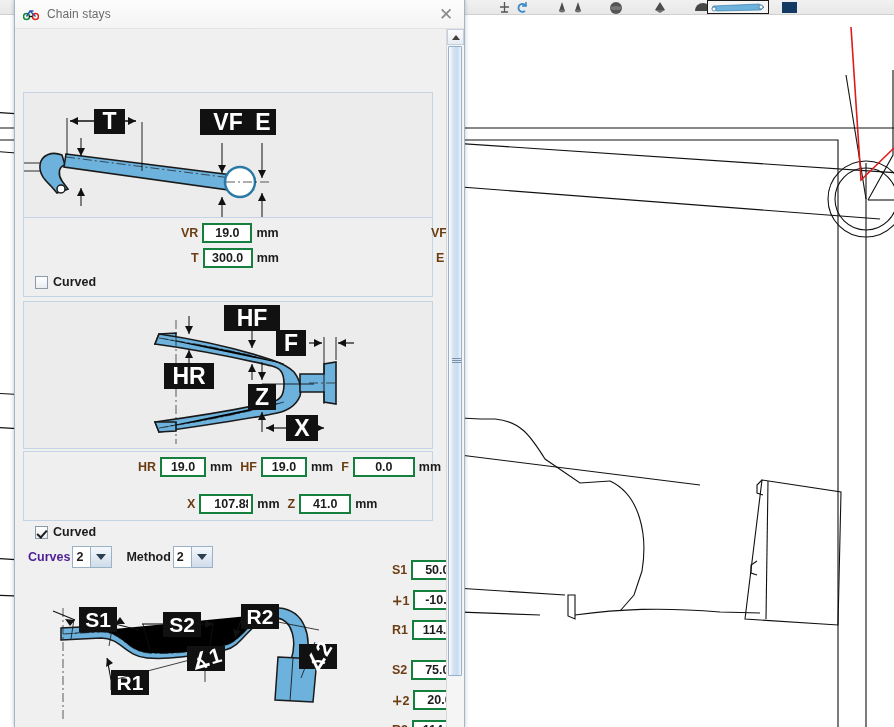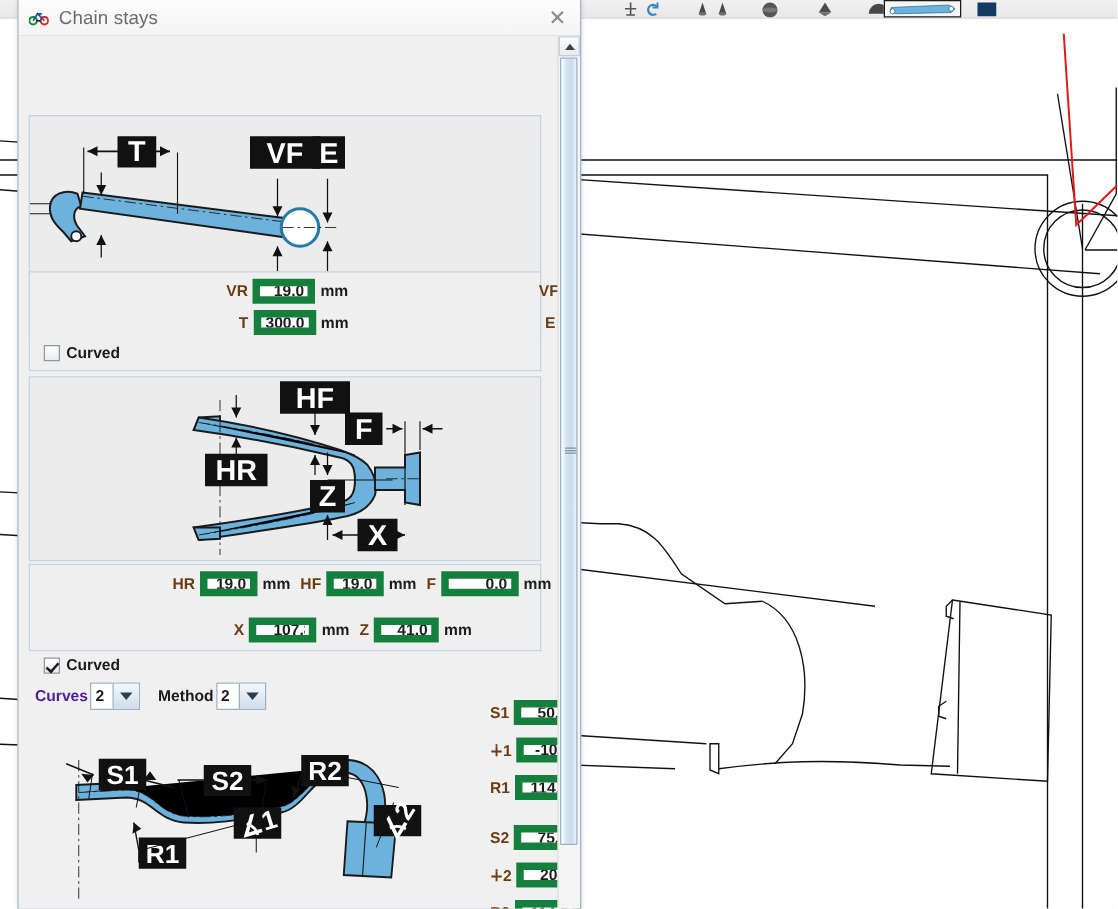--- a/index.html
+++ b/index.html
@@ -43,21 +43,21 @@
   }
   .dialog-titlebar {
     position: relative;
     height: 29px;
     background: linear-gradient(180deg,#fdfdfd 0%, #f4f4f4 100%);
     border-bottom: 1px solid #e3e3e3;
     display: flex; align-items: center;
   }
   .dlg-icon { width: 16px; height: 16px; margin-left: 8px; margin-right: 8px; flex: 0 0 auto;}
   .dlg-title {
-    font-size: 15px; color: #6b6b6b;
+    font-size: 12px; color: #6b6b6b;
     letter-spacing: .1px;
   }
   .dlg-close {
     position: absolute; right: 8px; top: 5px;
     width: 20px; height: 20px;
     color: #8a8a8a; font-size: 17px; line-height: 20px; text-align: center;
     cursor: default;
   }
 
   .dialog-body {
@@ -133,25 +133,25 @@
 
   
   .fieldrow {
     position: absolute;
     display: flex; align-items: center;
     font-size: 12.5px;
   }
   .flabel { font-weight: bold; color: #6b3d13; margin-right: 4px; }
   .finput {
     height: 20px;
-    border: 6px solid #15803d;
+    border: 2px solid #15803d;
     background: #ffffff;
     font-family: "Liberation Sans", sans-serif;
     font-size: 12.5px; font-weight: bold; color: #1c1c1c;
-    text-align: right;
+    text-align: center;
     padding: 0 3px;
     line-height: 18px;
   }
   .unit { font-weight: bold; color: #1c1c1c; margin: 0 8px 0 4px; }
 
   
   .scombo {
     height: 22px; display: inline-flex; align-items: stretch;
     border: 1px solid #9bb1c6; background: #ffffff;
   }

